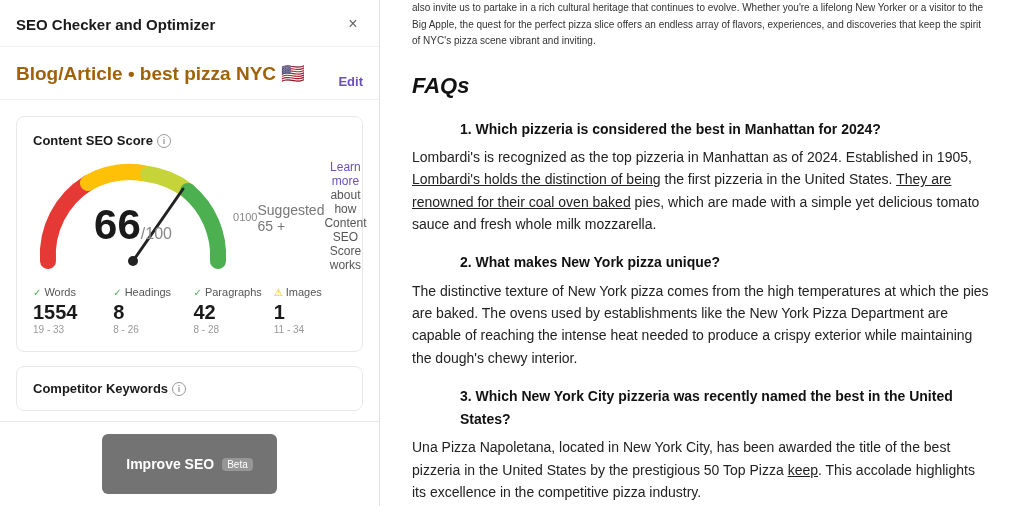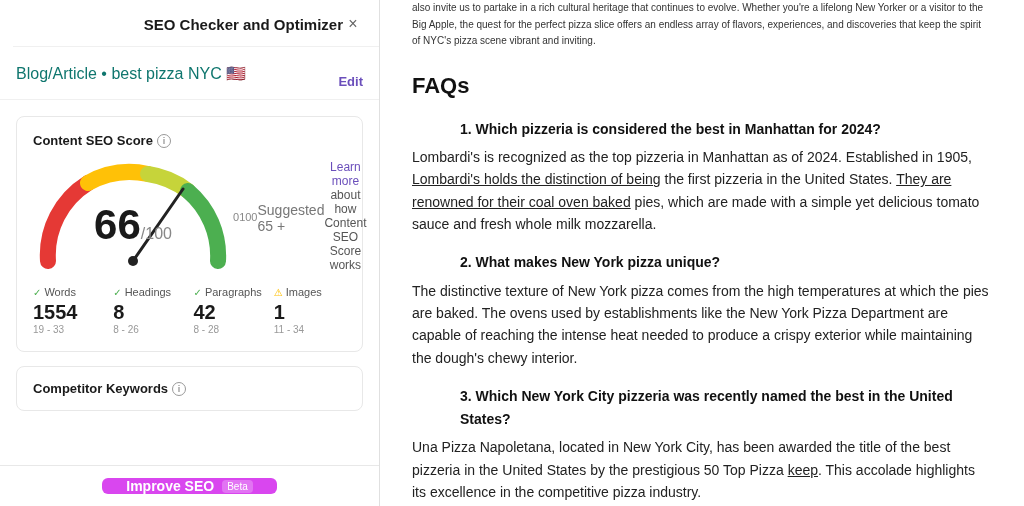--- a/index.html
+++ b/index.html
@@ -14,24 +14,23 @@
       display: flex;
       flex-direction: column;
       height: 506px;
       overflow: hidden;
       position: relative;
     }
 
     .panel-header {
       display: flex;
       align-items: center;
-      justify-content: flex-end;
+      justify-content: space-between;
       padding: 14px 16px 12px;
       border-bottom: 1px solid #f0f0f0;
-      margin-left: 13px;
     }
 
     .panel-title {
       font-size: 15px;
       font-weight: 600;
       color: #1a1a1a;
     }
 
     .close-btn {
       width: 20px;
@@ -44,22 +43,23 @@
 
     .breadcrumb-row {
       display: flex;
       align-items: center;
       justify-content: space-between;
       padding: 10px 16px;
       border-bottom: 1px solid #f0f0f0;
     }
 
     .breadcrumb-text {
-      font-size: 16px;
-      color: #0f766e;
+      font-size: 19px;
+      color: #a16207;
+      font-weight: bold;
     }
 
     .edit-btn {
       font-size: 13px;
       color: #6b4fbb;
       font-weight: 600;
       cursor: pointer;
       margin-top: 17px;
     }
 
@@ -225,25 +225,25 @@
     
     .bottom-bar {
       padding: 12px 16px;
       border-top: 1px solid #e8e8e8;
       background: #fff;
       display: flex;
       justify-content: center;
     }
 
     .improve-btn {
-      background: #d946ef;
+      background: #737373;
       color: #fff;
       border: none;
       border-radius: 6px;
-      padding: 0 24px;
+      padding: 22px 24px;
       font-size: 14px;
       font-weight: 600;
       cursor: pointer;
       display: flex;
       align-items: center;
       gap: 8px;
     }
 
     .beta-badge {
       background: rgba(255,255,255,0.25);
@@ -272,20 +272,21 @@
       color: #333;
       margin-bottom: 18px;
       font-size: 10px;
     }
 
     .article-content h2 {
       font-size: 22px;
       font-weight: 700;
       margin: 0 0 14px 0;
       color: #111;
+      font-style: italic;
     }
 
     .faq-item {
       margin-bottom: 16px;
     }
 
     .faq-question {
       font-weight: 700;
       font-size: 14px;
       color: #111;

